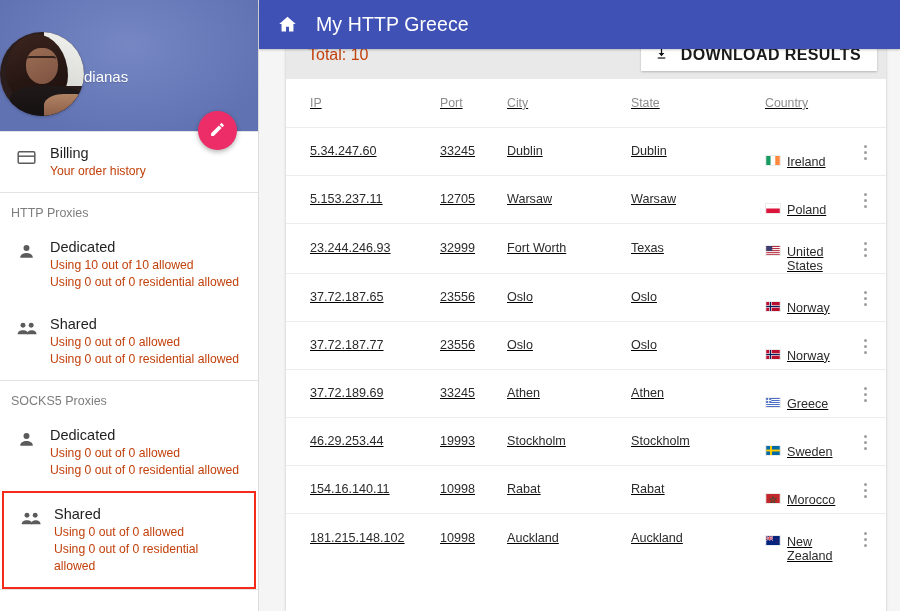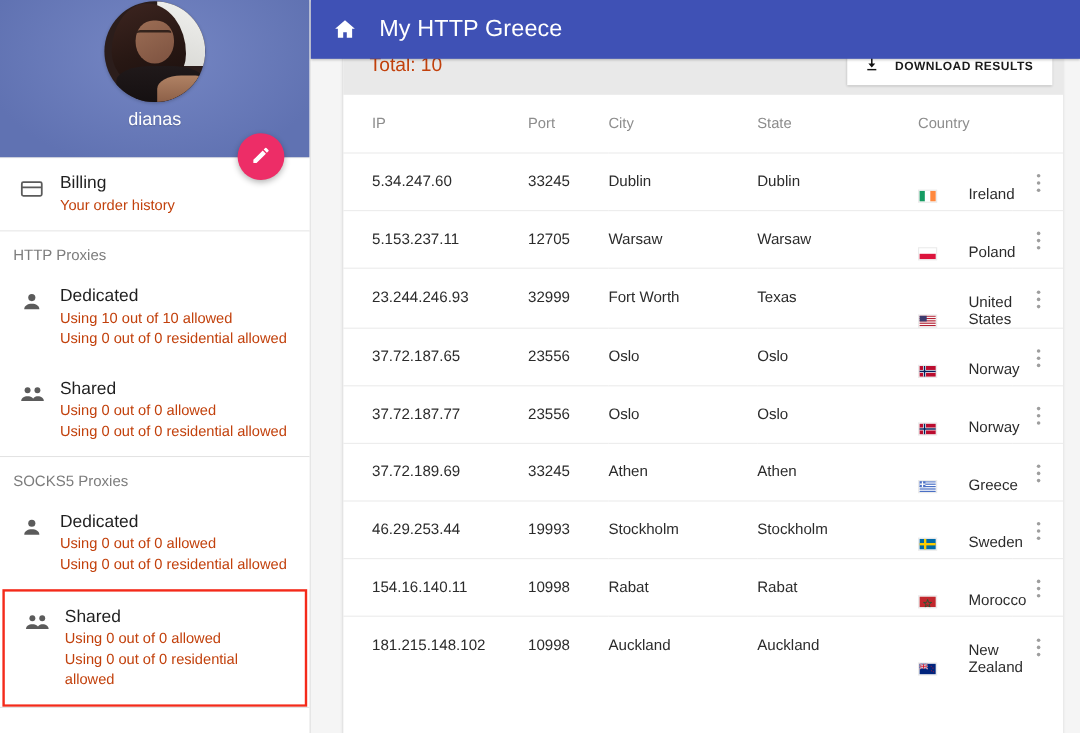--- a/index.html
+++ b/index.html
@@ -18,24 +18,24 @@
     position: relative;
     flex: 0 0 259px;
     border-right: 1px solid #dcdcdc;
     overflow: hidden;
   }
   .profile {
     height: 131px;
     background: #6679bd;
     position: relative;
     display: flex;
-    flex-direction: column;
+    flex-direction: row;
     align-items: center;
     justify-content: flex-start;
-    padding-top: 1px;
+    padding-top: 16px;
   }
   .profile-glow {
     position: absolute; left: 0; top: 0; width: 100%; height: 100%;
     background: radial-gradient(ellipse at 50% 35%, rgba(255,255,255,0.10), rgba(0,0,0,0.06) 80%);
     pointer-events: none;
   }
   .avatar {
     width: 84px; height: 84px; border-radius: 50%;
     overflow: hidden; position: relative; z-index: 2;
     background: #2b1d1b;
@@ -123,41 +123,41 @@
     height: 48px; background: #e9e9e9;
     display: flex; align-items: center; justify-content: space-between;
     padding: 0 9px 0 22px;
   }
   .total-text { font-size: 16px; color: #c2410c; }
   .dl-btn {
     background: #fff; border: none; cursor: pointer;
     height: 32px; padding: 0 16px 0 13px;
     display: flex; align-items: center; gap: 12px;
     box-shadow: 0 1px 2px rgba(0,0,0,0.22);
-    font-size: 10px; font-weight: bold; color: #1a1a1a; letter-spacing: 0.4px;
-  }
-
-  table { width: 100%; border-collapse: collapse; table-layout: fixed; }
+    font-size: 16px; font-weight: bold; color: #1a1a1a; letter-spacing: 0.4px;
+  }
+
+  table { width: 100%; border-collapse: collapse; table-layout: fixed; text-decoration: underline; }
   th {
     text-align: left; font-weight: normal;
     font-size: 12.3px; color: #8d8d8d;
     height: 48px; padding: 0; vertical-align: middle;
   }
   td {
     font-size: 12.6px; color: #2b2b2b;
     height: 48px; padding: 0; vertical-align: middle;
     border-top: 1px solid #ededed;
   }
   .c-ip    { width: 154px; padding-left: 24px !important; }
   .c-port  { width: 67px; }
   .c-city  { width: 124px; margin-left: 40px; }
   .c-state { width: 134px; }
   .c-country { width: auto; }
   .c-menu  { width: 42px; text-align: center; }
-  .country-cell { display: flex; align-items: flex-end; gap: 26px; margin-top: 21px; }
+  .country-cell { display: flex; align-items: flex-start; gap: 6px; margin-top: 21px; }
   .flag { width: 16px; height: 11px; flex: 0 0 16px; display: block; border: 1px solid rgba(0,0,0,0.08); }
   .kebab { display: inline-flex; flex-direction: column; gap: 3px; cursor: pointer; padding: 6px 10px; }
   .kebab i { width: 3px; height: 3px; background: #9e9e9e; border-radius: 50%; display: block; }
 </style>
 </head>
 <body>
 
 <div class="app">
 
   <aside class="sidebar">

